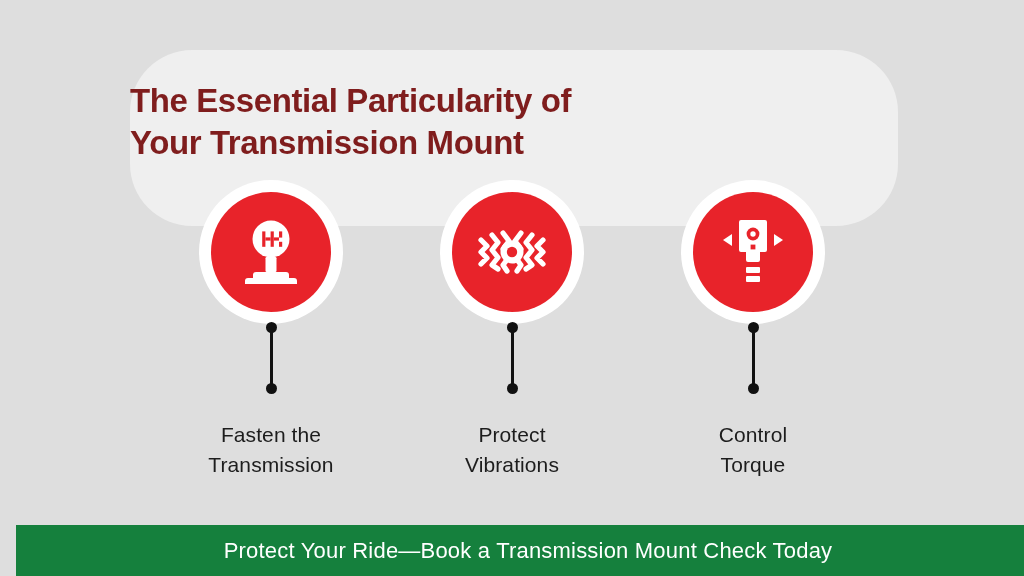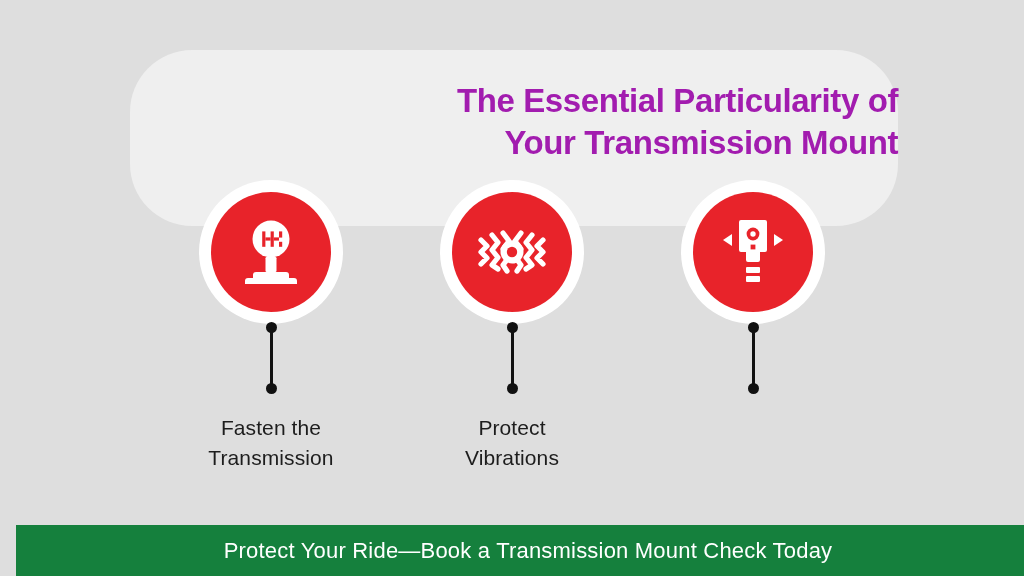--- a/index.html
+++ b/index.html
@@ -20,26 +20,26 @@
   .header-panel {
     position:absolute;
     left:130px; top:50px;
     width:768px; height:176px;
     background:#efefef;
     border-radius:62px;
   }
   .title {
     position:absolute;
     left:0; right:0; top:30px;
-    text-align:right;
+    text-align:left;
     font-size:33px;
     font-weight:800;
     line-height:1.26;
     letter-spacing:-0.4px;
-    color:#a21caf;
+    color:#7f1d1d;
     white-space:pre-line;
   }
 
   
   .columns {
     position:absolute;
     left:0; top:180px;
     width:1024px;
     display:flex;
     justify-content:center;
@@ -90,21 +90,21 @@
     flex:none;
   }
   .connector .line {
     width:3px;
     flex:1 1 auto;
     background:#111111;
     margin:-2px 0;
   }
 
   .caption {
-    margin-top:19px;
+    margin-top:26px;
     text-align:center;
     font-size:21px;
     font-weight:400;
     line-height:1.42;
     color:#1d1d1d;
     white-space:pre-line;
     letter-spacing:0.1px;
   }
 
   
@@ -221,20 +221,22 @@
               <rect x="31" y="64" width="14" height="6" rx="1" fill="#ffffff"></rect>
             </svg>
           </span>
         </div>
       </div>
       <div class="connector">
         <span class="dot"></span>
         <span class="line"></span>
         <span class="dot"></span>
       </div>
+      <div class="caption">Control
+Torque</div>
     </div>
 
   </div>
 
   <div class="banner">
     <span class="banner-text">Protect Your Ride—Book a Transmission Mount Check Today</span>
   </div>
 
 </div>
 

